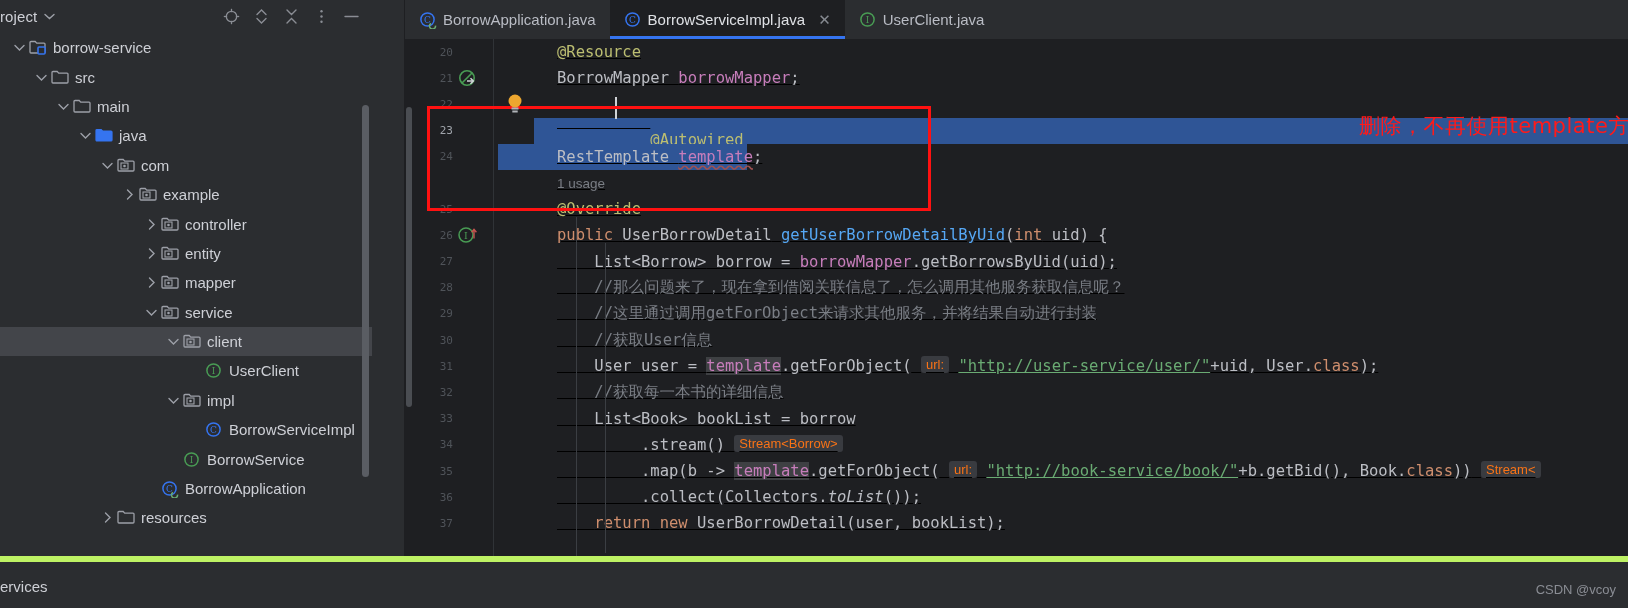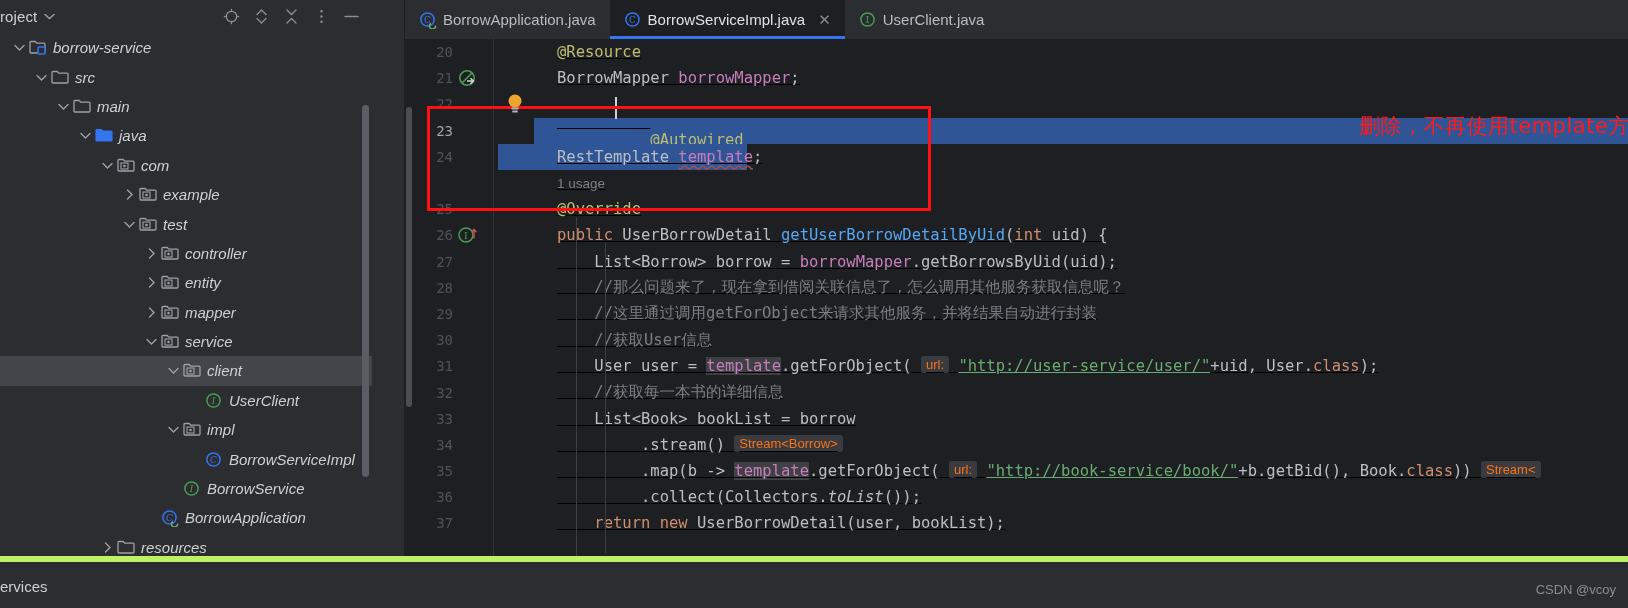--- a/index.html
+++ b/index.html
@@ -33,21 +33,20 @@
   }
   .tool-btn {
     width: 30px; height: 30px; display: flex; align-items: center;
     justify-content: center; color: #8a8d94;
   }
   .tool-btn svg { display: block; }
 
   #project-tree {
     position: absolute; left: 0; top: 33px; right: 0; bottom: 0;
     overflow: hidden;
-    font-style: italic;
   }
   .tree-row {
     position: relative; height: 29.4px; display: flex; align-items: center;
     color: #ced0d6; font-size: 15px; white-space: nowrap;
   }
   .tree-row.selected { background: #43454a; }
   .tw {
     width: 14px; height: 14px; display: inline-flex; align-items: center;
     justify-content: center; color: #9da0a8; flex: 0 0 auto;
   }
@@ -90,21 +89,21 @@
   }
   #gutter-divider { position: absolute; left: 88px; top: 0; bottom: 0; width: 1px; background: #303337; }
 
   .cl {
     position: relative; height: 26.2px; display: flex; align-items: center;
     font-family: "DejaVu Sans Mono", monospace; font-size: 15.5px;
     white-space: pre;
   }
   .lnum {
     width: 48px; text-align: right; color: #4f5359; flex: 0 0 auto;
-    font-family: "DejaVu Sans Mono", monospace; font-size: 14px;
+    font-family: "DejaVu Sans Mono", monospace; font-size: 11px;
   }
   .lnum.cur { color: #a0a4ab; }
   .gmark { width: 40px; flex: 0 0 auto; display: flex; align-items: center; justify-content: flex-start; padding-left: 5px; }
   .gmark svg { display: block; }
   .ctext { padding-left: 64px; flex: 1 1 auto; position: relative; text-decoration: underline; }
 
   
   .kw   { color: #cf8e6d; }
   .anno { color: #bcbe71; }
   .type { color: #bcbec4; }
@@ -295,36 +294,20 @@
           <span class="ticon">
             <svg width="18" height="16" viewBox="0 0 18 16">
               <path d="M1 3.5 a1 1 0 0 1 1-1 h4.2 l1.5 1.6 H16 a1 1 0 0 1 1 1 V13 a1 1 0 0 1-1 1 H2 a1 1 0 0 1-1-1 Z" fill="none" stroke="#9da0a8" stroke-width="1.3"></path>
               <rect x="4" y="6" width="7" height="6" fill="none" stroke="#9da0a8" stroke-width="1.1"></rect>
               <circle cx="7.5" cy="9" r="1.3" fill="#9da0a8"></circle>
             </svg>
           </span>
           <span class="tlabel">example</span>
         </div>
         <div class="tree-row">
-          <span style="width:122px;flex:0 0 auto"></span>
-          <span class="tw">
-            <svg width="13" height="13" viewBox="0 0 13 13">
-              <path d="M2 4.5 L6.5 9 L11 4.5" stroke="#9da0a8" stroke-width="1.4" fill="none" stroke-linecap="round"></path>
-            </svg>
-          </span>
-          <span class="ticon">
-            <svg width="18" height="16" viewBox="0 0 18 16">
-              <path d="M1 3.5 a1 1 0 0 1 1-1 h4.2 l1.5 1.6 H16 a1 1 0 0 1 1 1 V13 a1 1 0 0 1-1 1 H2 a1 1 0 0 1-1-1 Z" fill="none" stroke="#9da0a8" stroke-width="1.3"></path>
-              <rect x="4" y="6" width="7" height="6" fill="none" stroke="#9da0a8" stroke-width="1.1"></rect>
-              <circle cx="7.5" cy="9" r="1.3" fill="#9da0a8"></circle>
-            </svg>
-          </span>
-          <span class="tlabel">test</span>
-        </div>
-        <div class="tree-row">
           <span style="width:144px;flex:0 0 auto"></span>
           <span class="tw">
             <svg width="13" height="13" viewBox="0 0 13 13">
               <path d="M4.5 2 L9 6.5 L4.5 11" stroke="#9da0a8" stroke-width="1.4" fill="none" stroke-linecap="round"></path>
             </svg>
           </span>
           <span class="ticon">
             <svg width="18" height="16" viewBox="0 0 18 16">
               <path d="M1 3.5 a1 1 0 0 1 1-1 h4.2 l1.5 1.6 H16 a1 1 0 0 1 1 1 V13 a1 1 0 0 1-1 1 H2 a1 1 0 0 1-1-1 Z" fill="none" stroke="#9da0a8" stroke-width="1.3"></path>
               <rect x="4" y="6" width="7" height="6" fill="none" stroke="#9da0a8" stroke-width="1.1"></rect>

